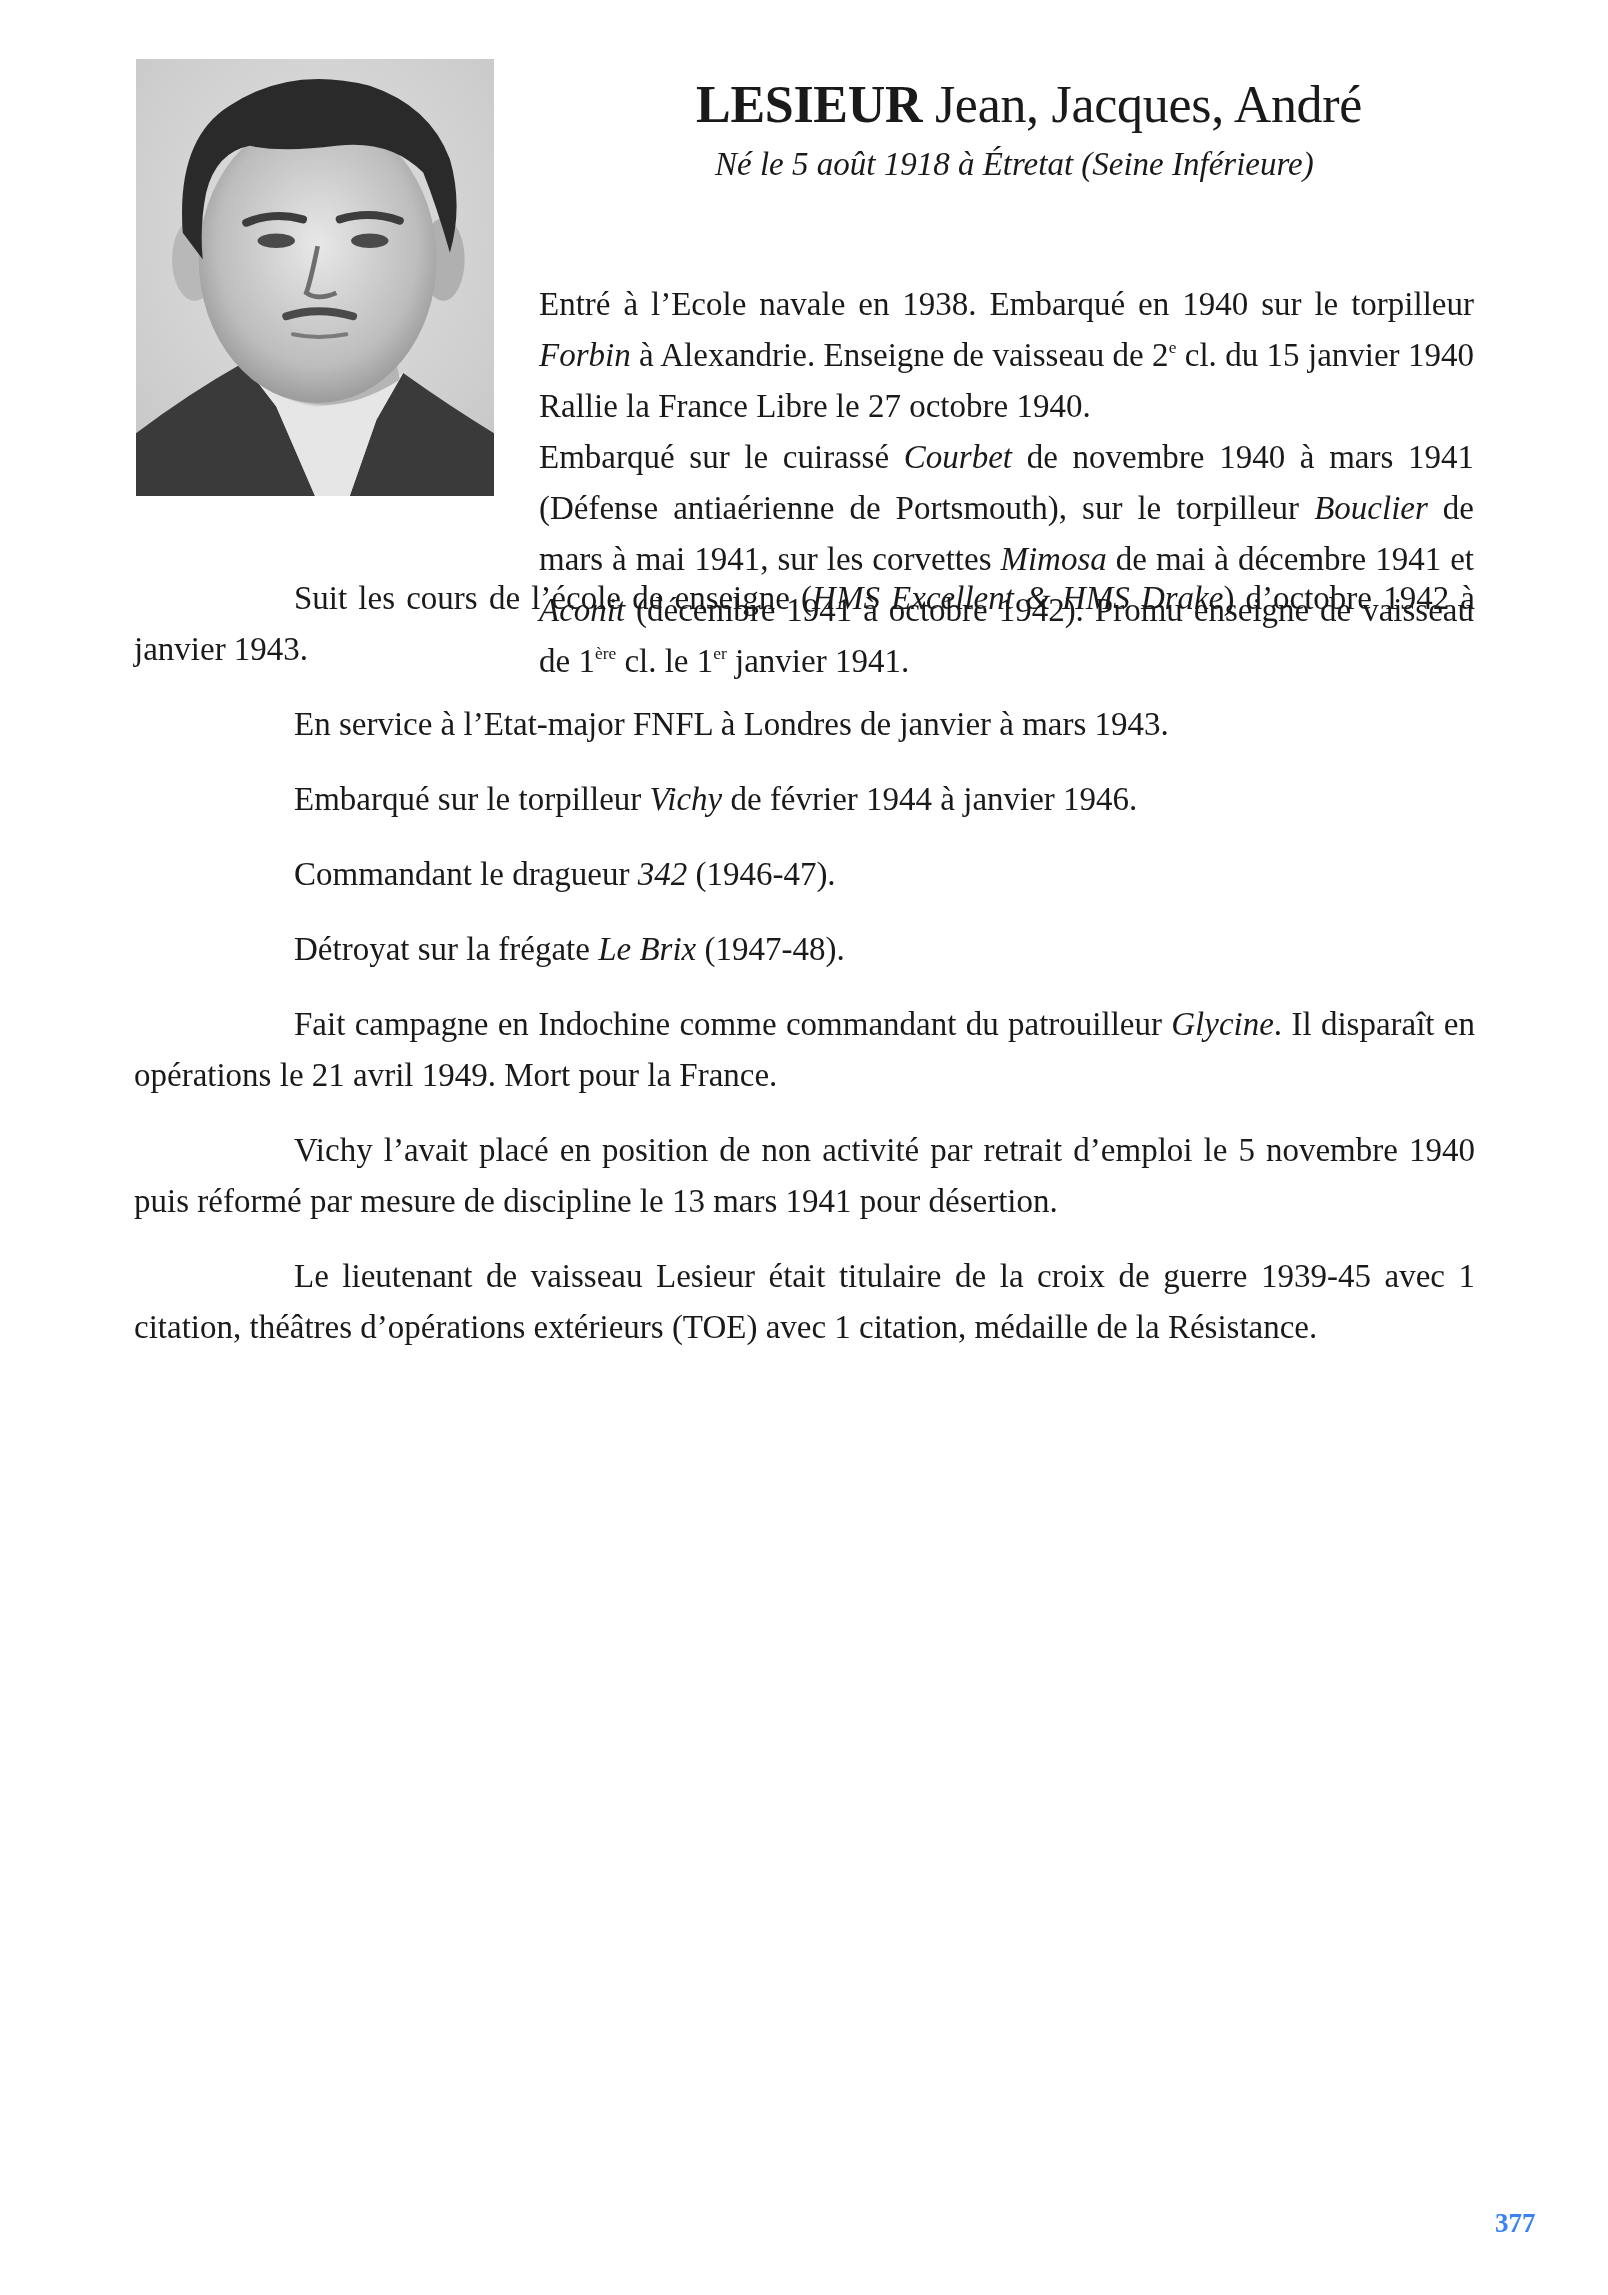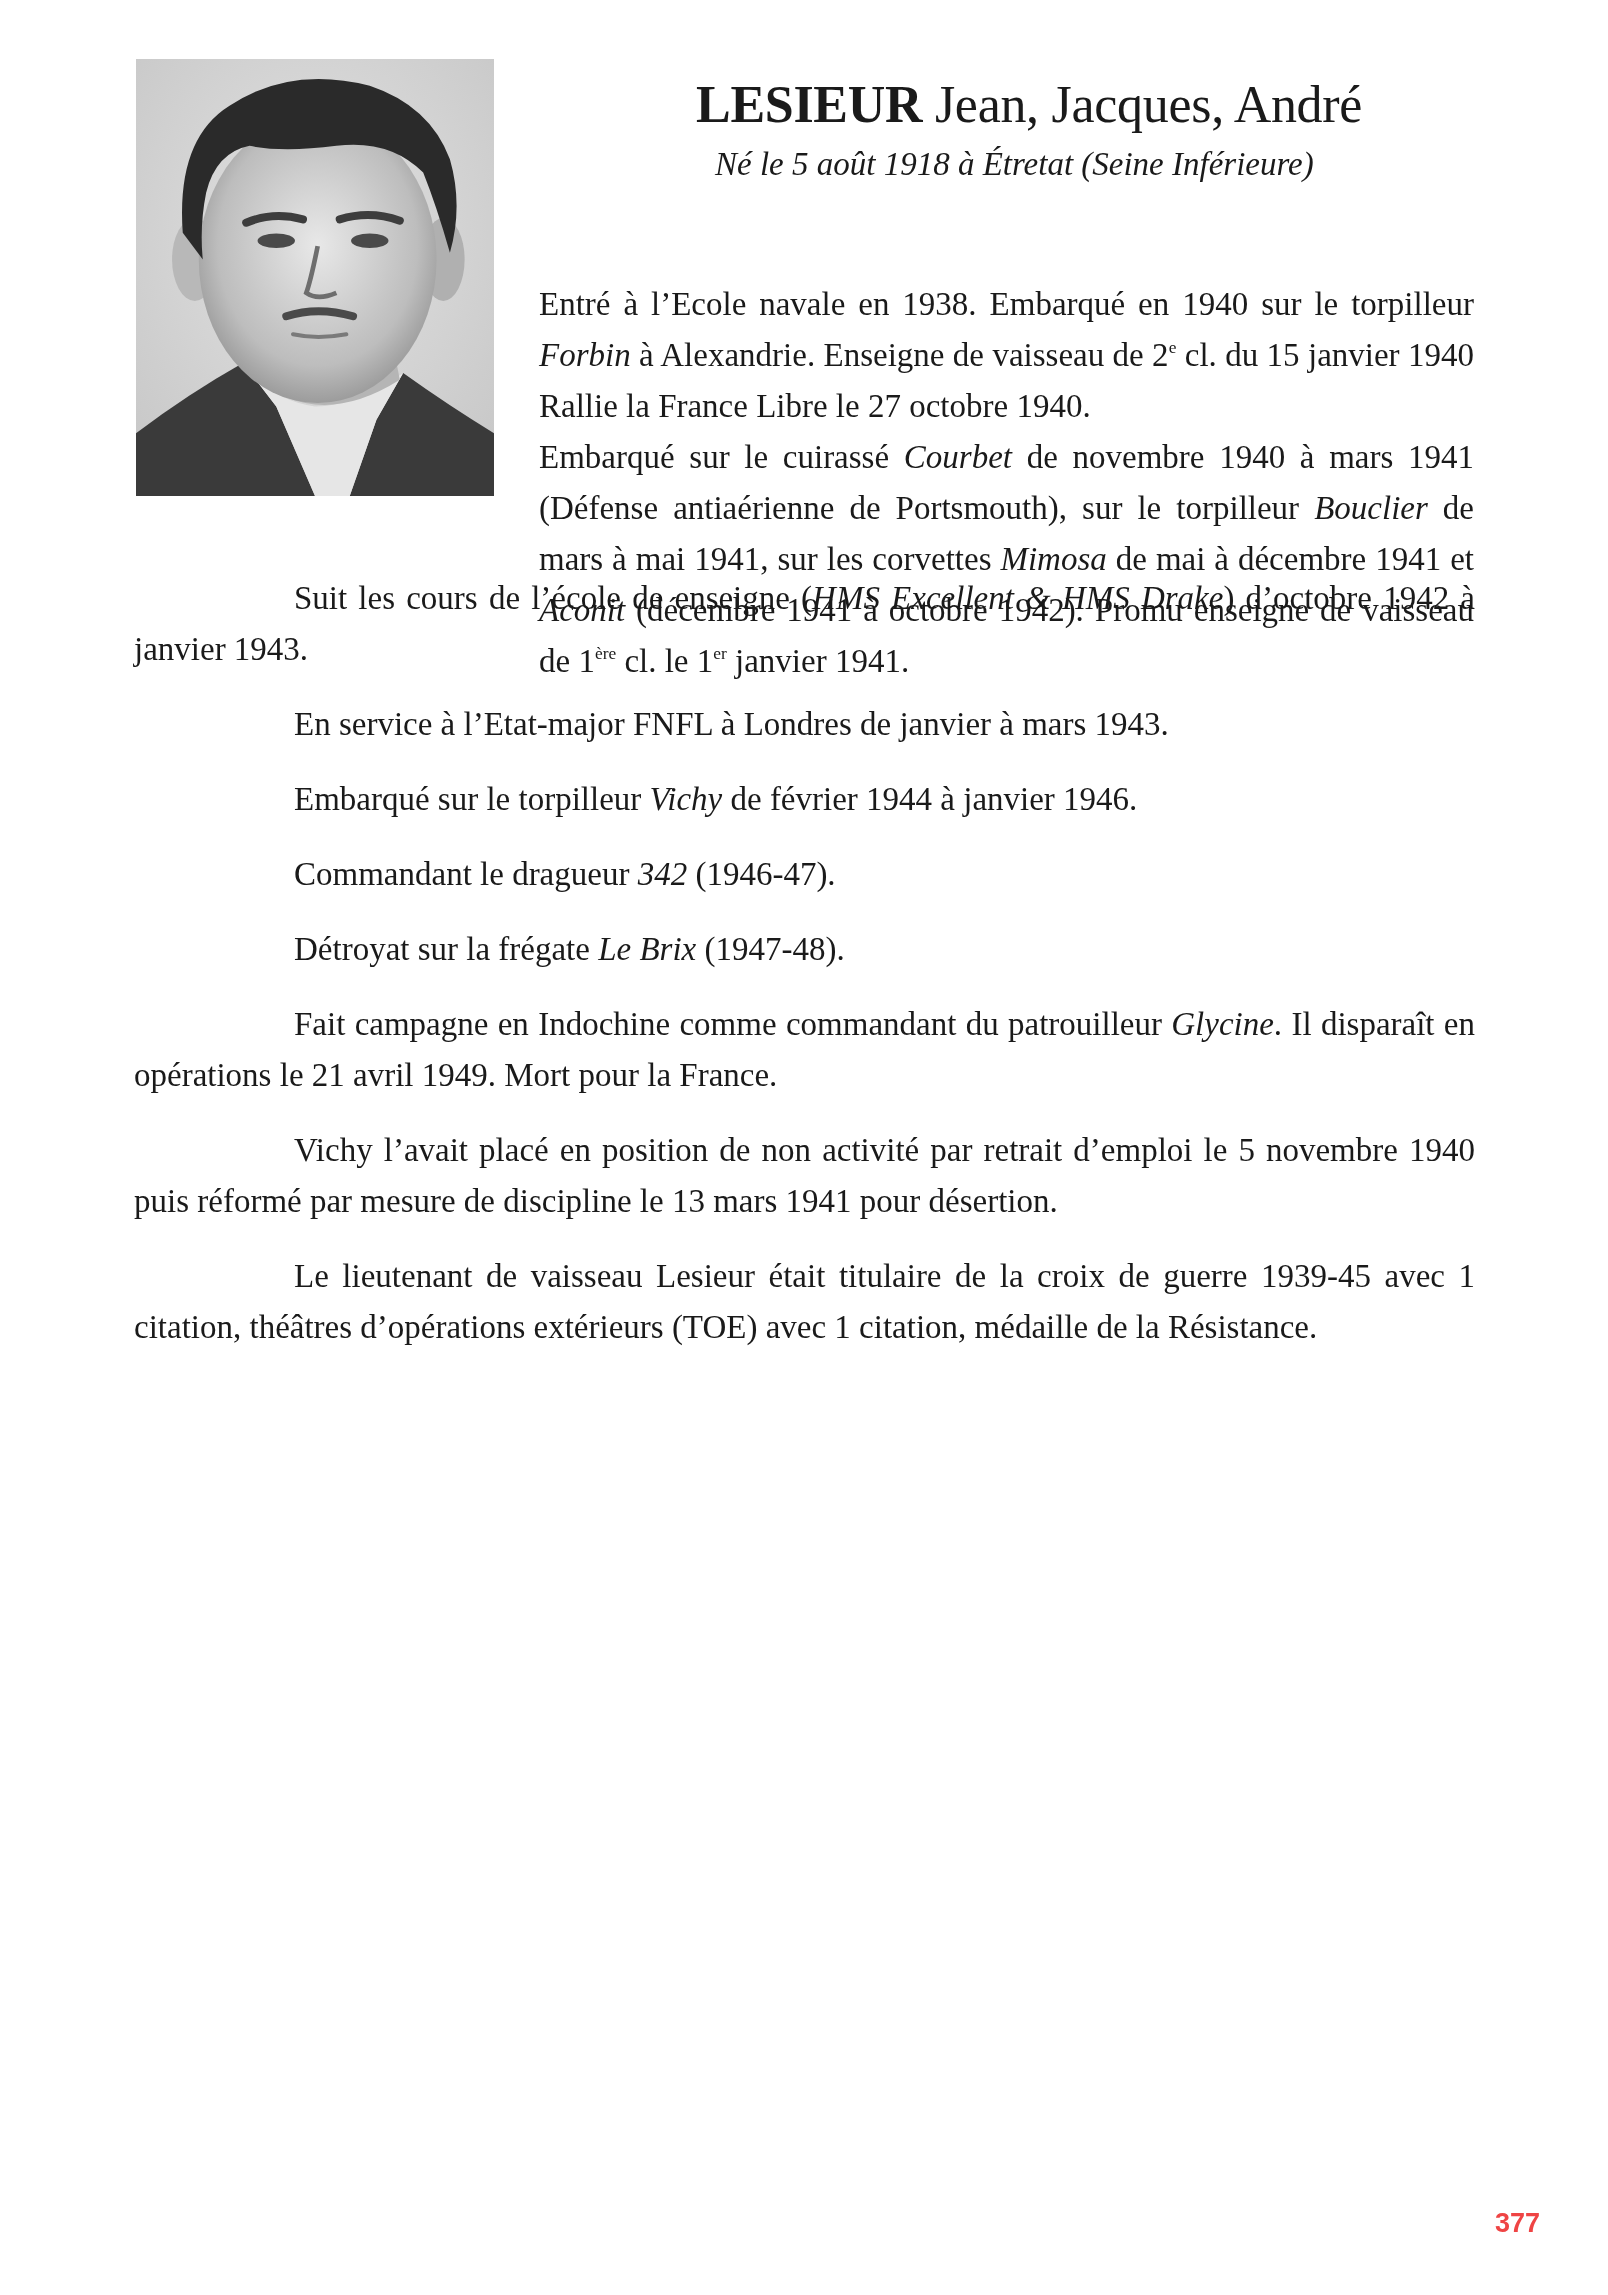--- a/index.html
+++ b/index.html
@@ -29,22 +29,22 @@
     .intro p { margin: 0; }
     .body {
       position: absolute; left: 134px; top: 573px; width: 1341px;
       font-size: 33px; line-height: 51px; text-align: justify;
     }
     .body p { margin: 0 0 24px 0; text-indent: 160px; }
     i { font-style: italic; }
     sup { font-size: 17.4px; line-height: 0; vertical-align: 13.4px; }
     .page-number {
       position: absolute; left: 1495px; top: 2208px;
-      font-family: Liberation Sans, sans-serif;
-      font-weight: bold; font-size: 27px; color: #ef4444;
+      font-family: Liberation Serif, serif;
+      font-weight: bold; font-size: 27px; color: #3b82f6;
     }
   </style>
 </head>
 <body>
 
 <div class="photo" title="Portrait photograph of Jean Lesieur">
   <svg viewBox="0 0 536 654" preserveAspectRatio="none">
     <defs>
       <radialGradient id="bg" cx="50%" cy="40%" r="70%">
         <stop offset="0%" stop-color="#e2e2e2"></stop>

